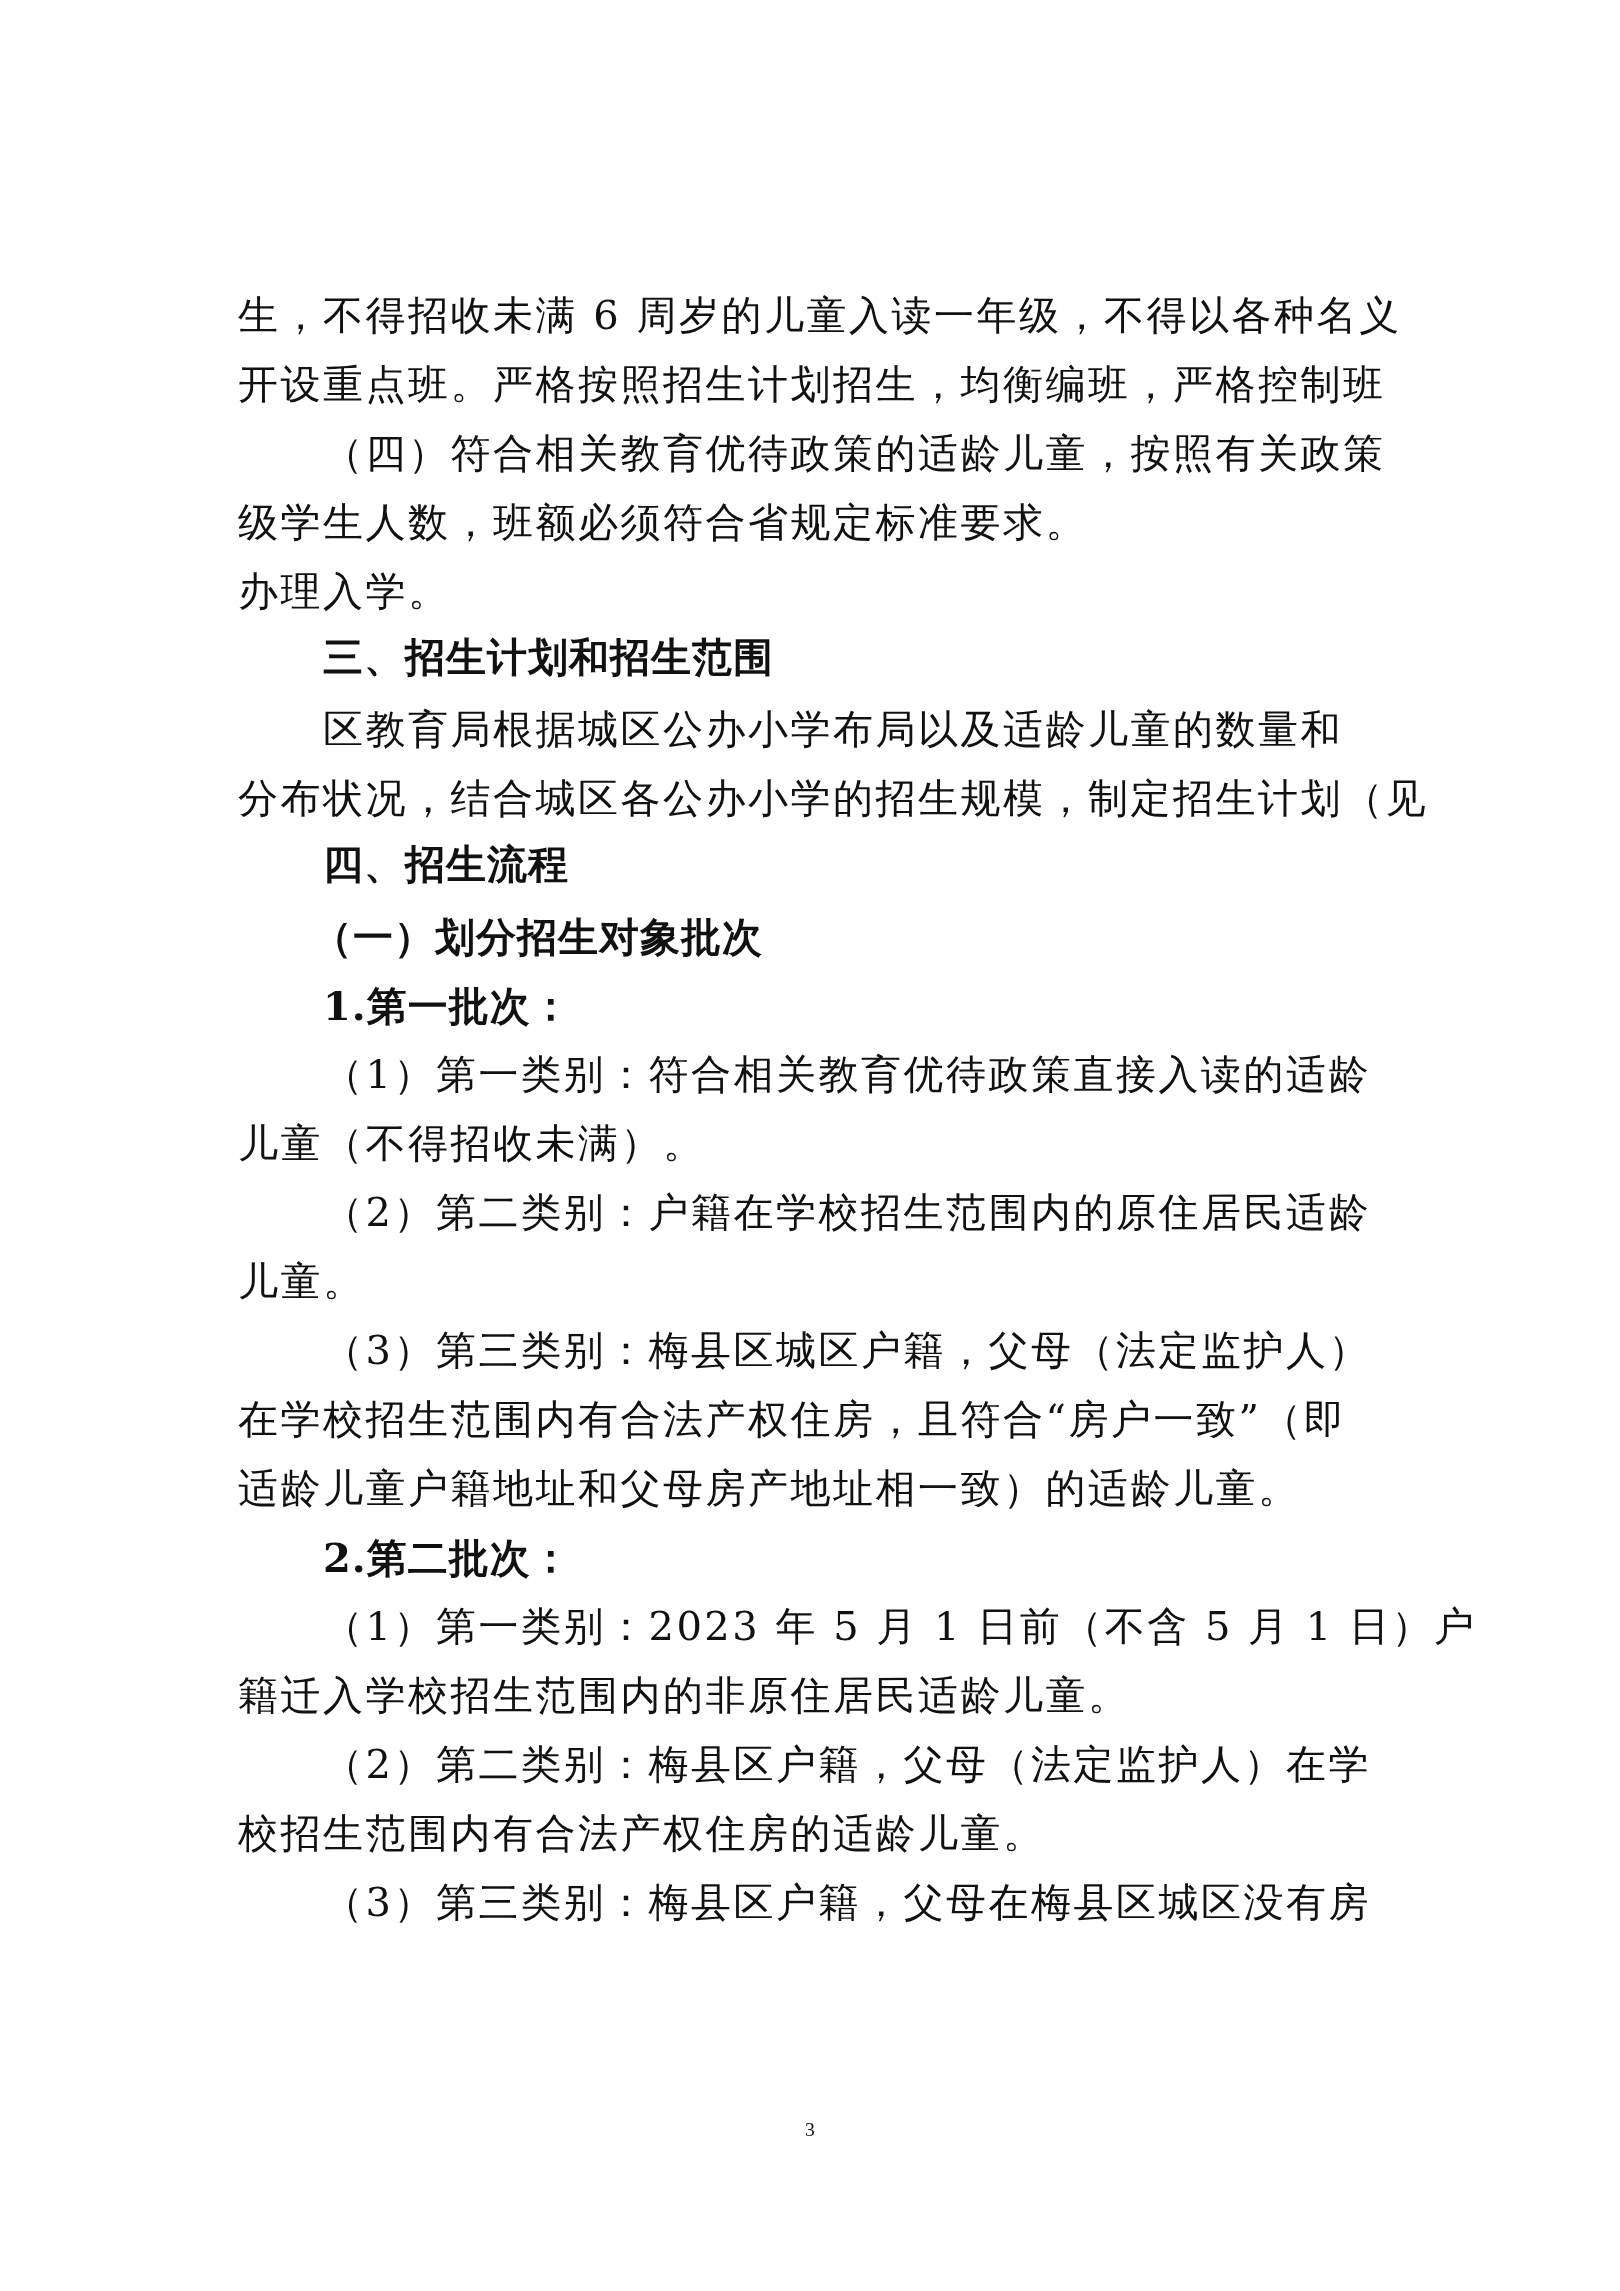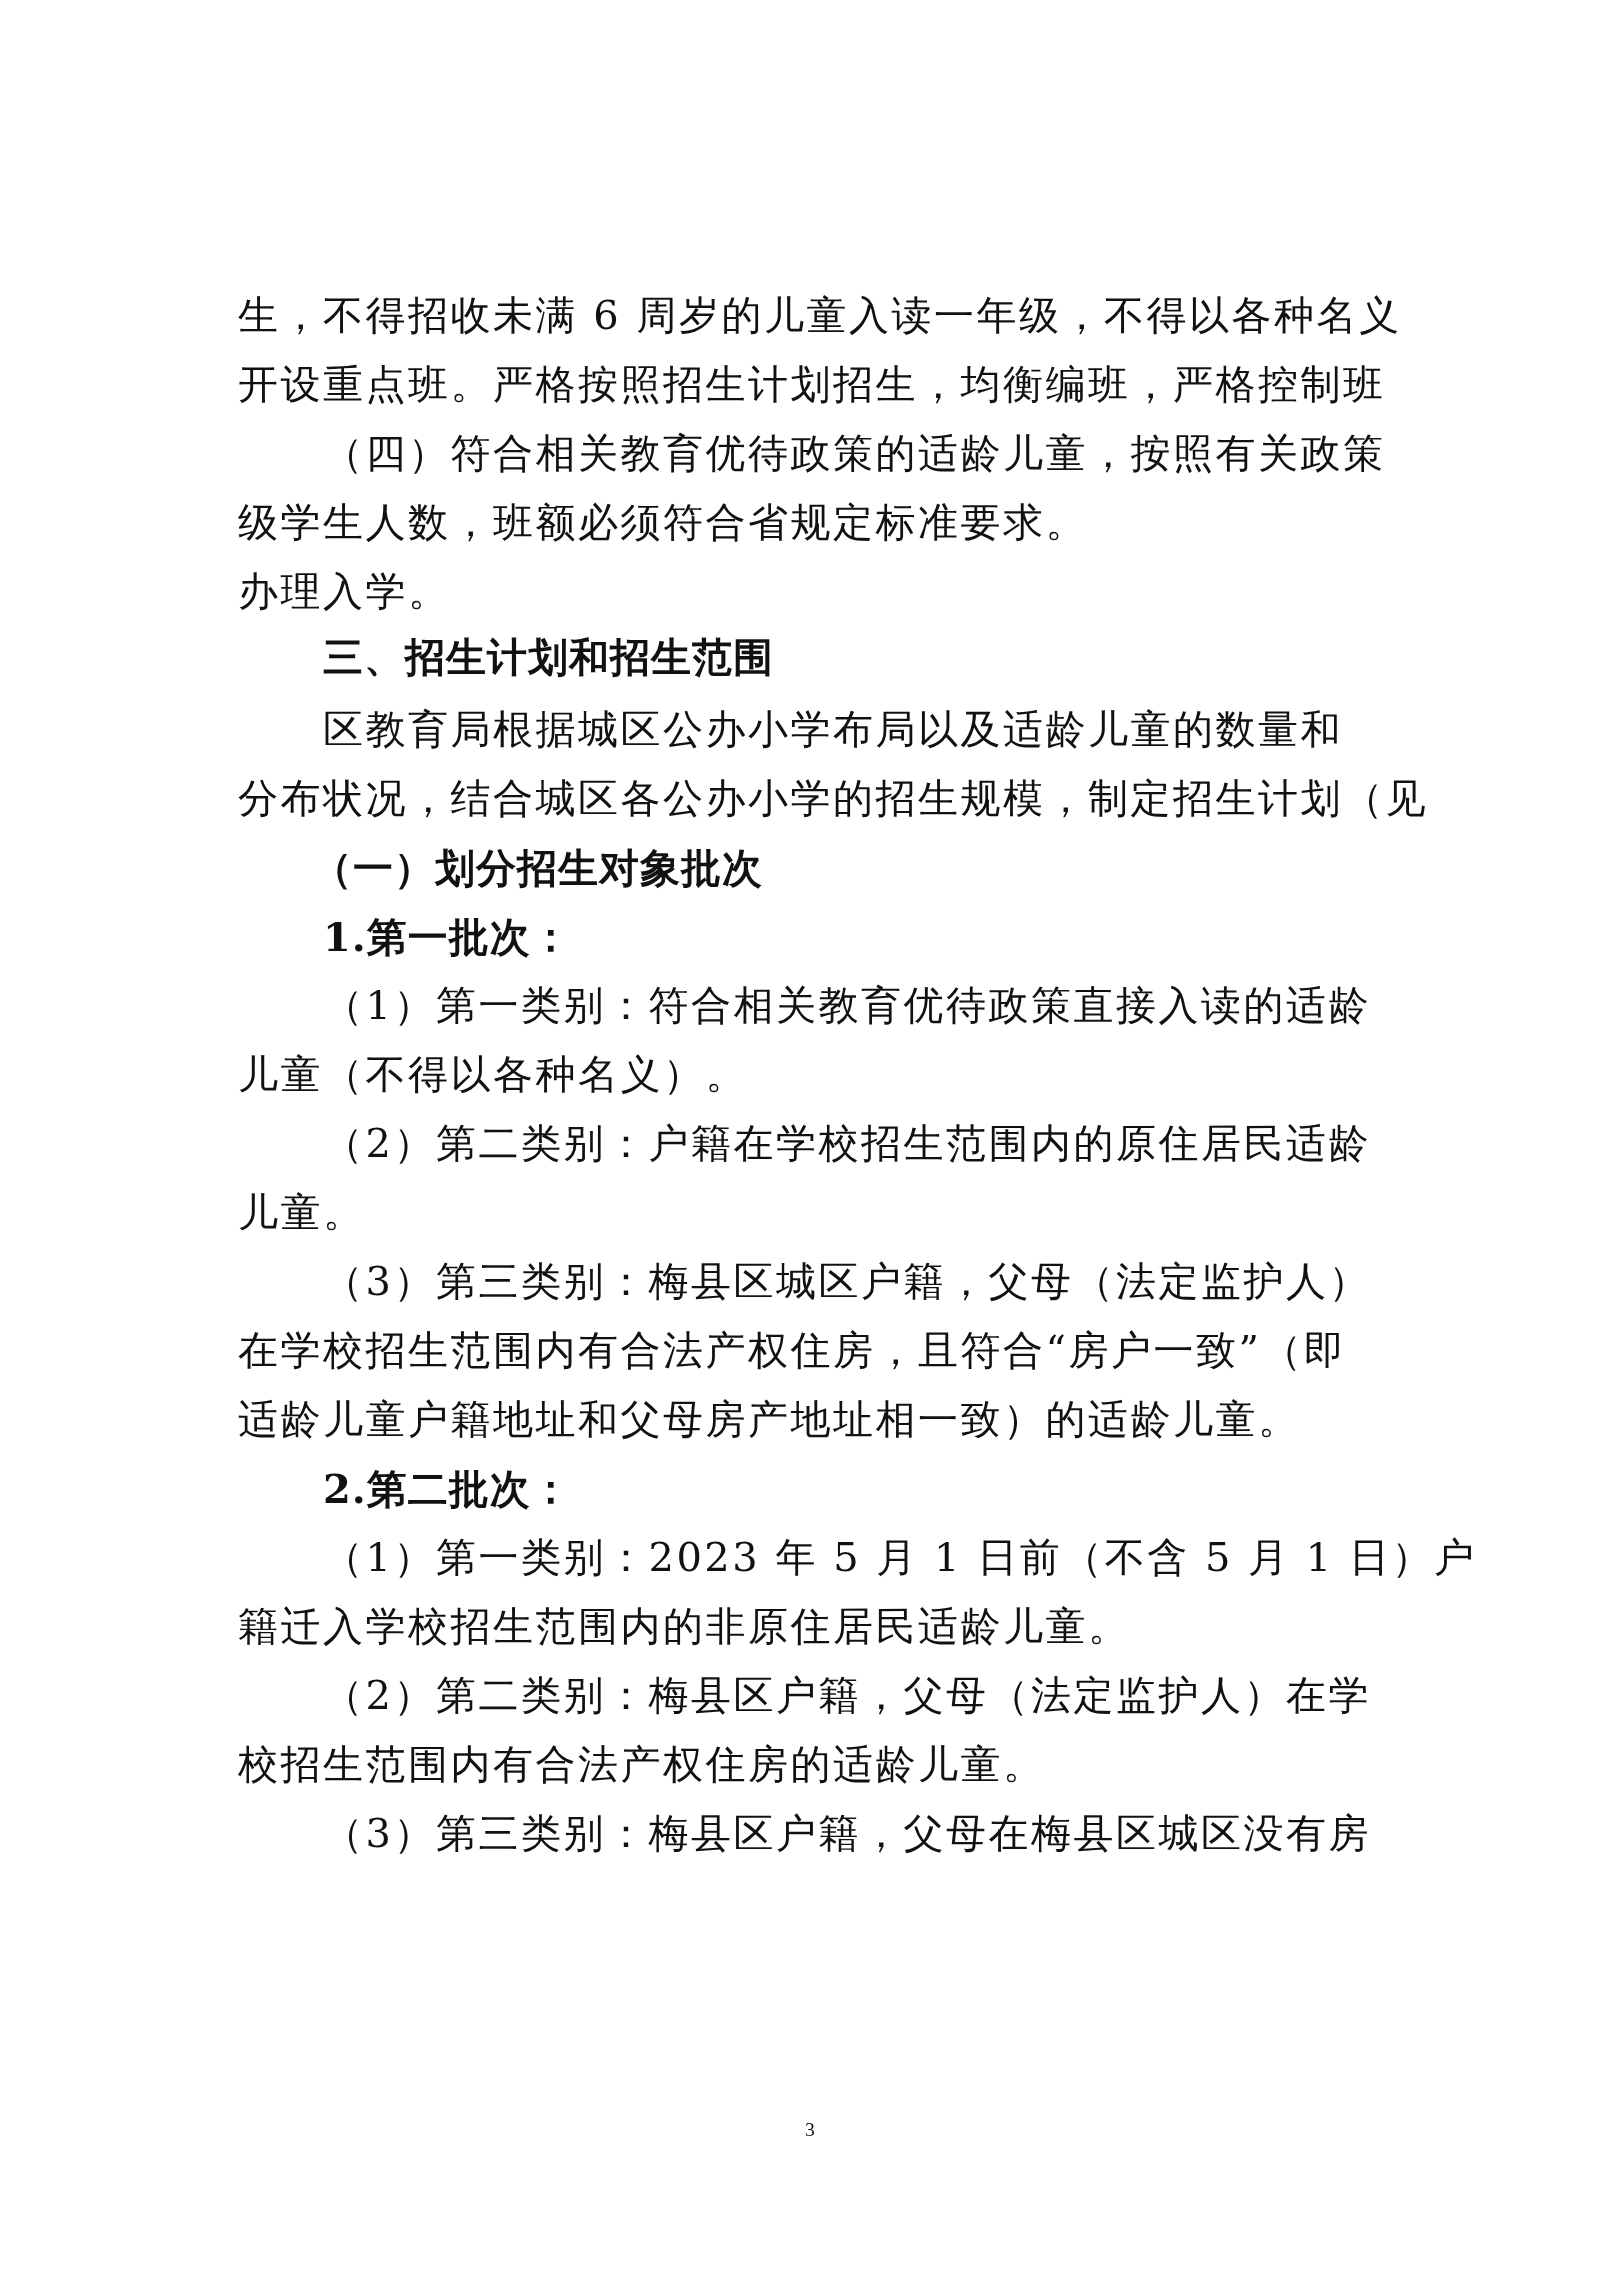--- a/index.html
+++ b/index.html
@@ -26,24 +26,25 @@
 <div class="page">
   <div class="text-block">
     <div class="line">生，不得招收未满 6 周岁的儿童入读一年级，不得以各种名义</div>
     <div class="line">开设重点班。严格按照招生计划招生，均衡编班，严格控制班</div>
     <div class="line indent">（四）符合相关教育优待政策的适龄儿童，按照有关政策</div>
     <div class="line">级学生人数，班额必须符合省规定标准要求。</div>
     <div class="line">办理入学。</div>
     <div class="line indent h1">三、招生计划和招生范围</div>
     <div class="line indent">区教育局根据城区公办小学布局以及适龄儿童的数量和</div>
     <div class="line">分布状况，结合城区各公办小学的招生规模，制定招生计划（见</div>
+    <div class="line indent h1">四、招生流程</div>
     <div class="line h2">（一）划分招生对象批次</div>
     <div class="line indent h3">1.第一批次：</div>
     <div class="line indent">（1）第一类别：符合相关教育优待政策直接入读的适龄</div>
-    <div class="line">儿童（不得以各种名义）。</div>
+    <div class="line">儿童（不得招收未满）。</div>
     <div class="line indent">（2）第二类别：户籍在学校招生范围内的原住居民适龄</div>
     <div class="line">儿童。</div>
     <div class="line indent">（3）第三类别：梅县区城区户籍，父母（法定监护人）</div>
     <div class="line">在学校招生范围内有合法产权住房，且符合“房户一致”（即</div>
     <div class="line">适龄儿童户籍地址和父母房产地址相一致）的适龄儿童。</div>
     <div class="line indent h3">2.第二批次：</div>
     <div class="line indent">（1）第一类别：2023 年 5 月 1 日前（不含 5 月 1 日）户</div>
     <div class="line">籍迁入学校招生范围内的非原住居民适龄儿童。</div>
     <div class="line indent">（2）第二类别：梅县区户籍，父母（法定监护人）在学</div>
     <div class="line">校招生范围内有合法产权住房的适龄儿童。</div>

